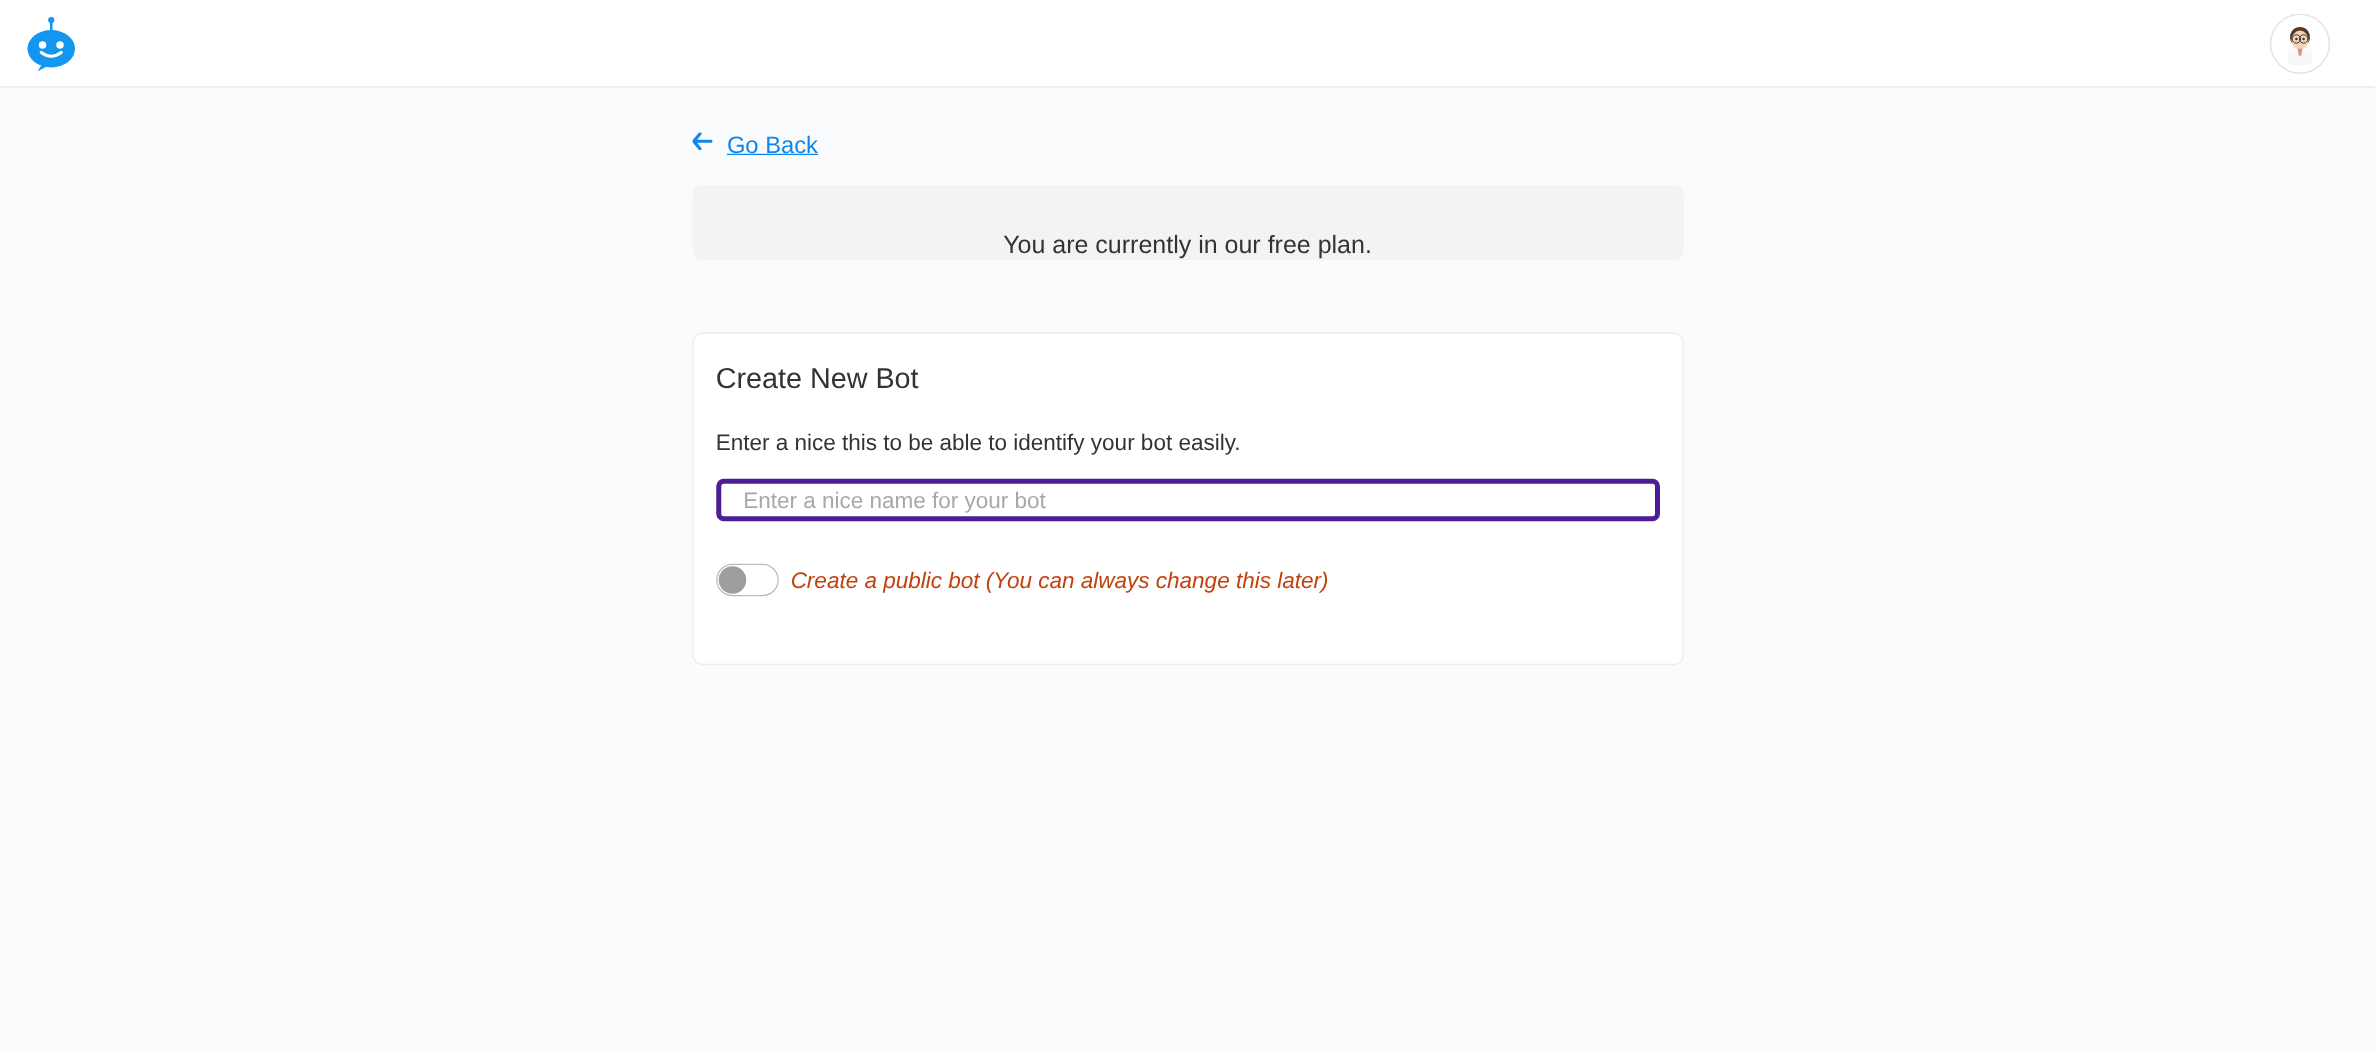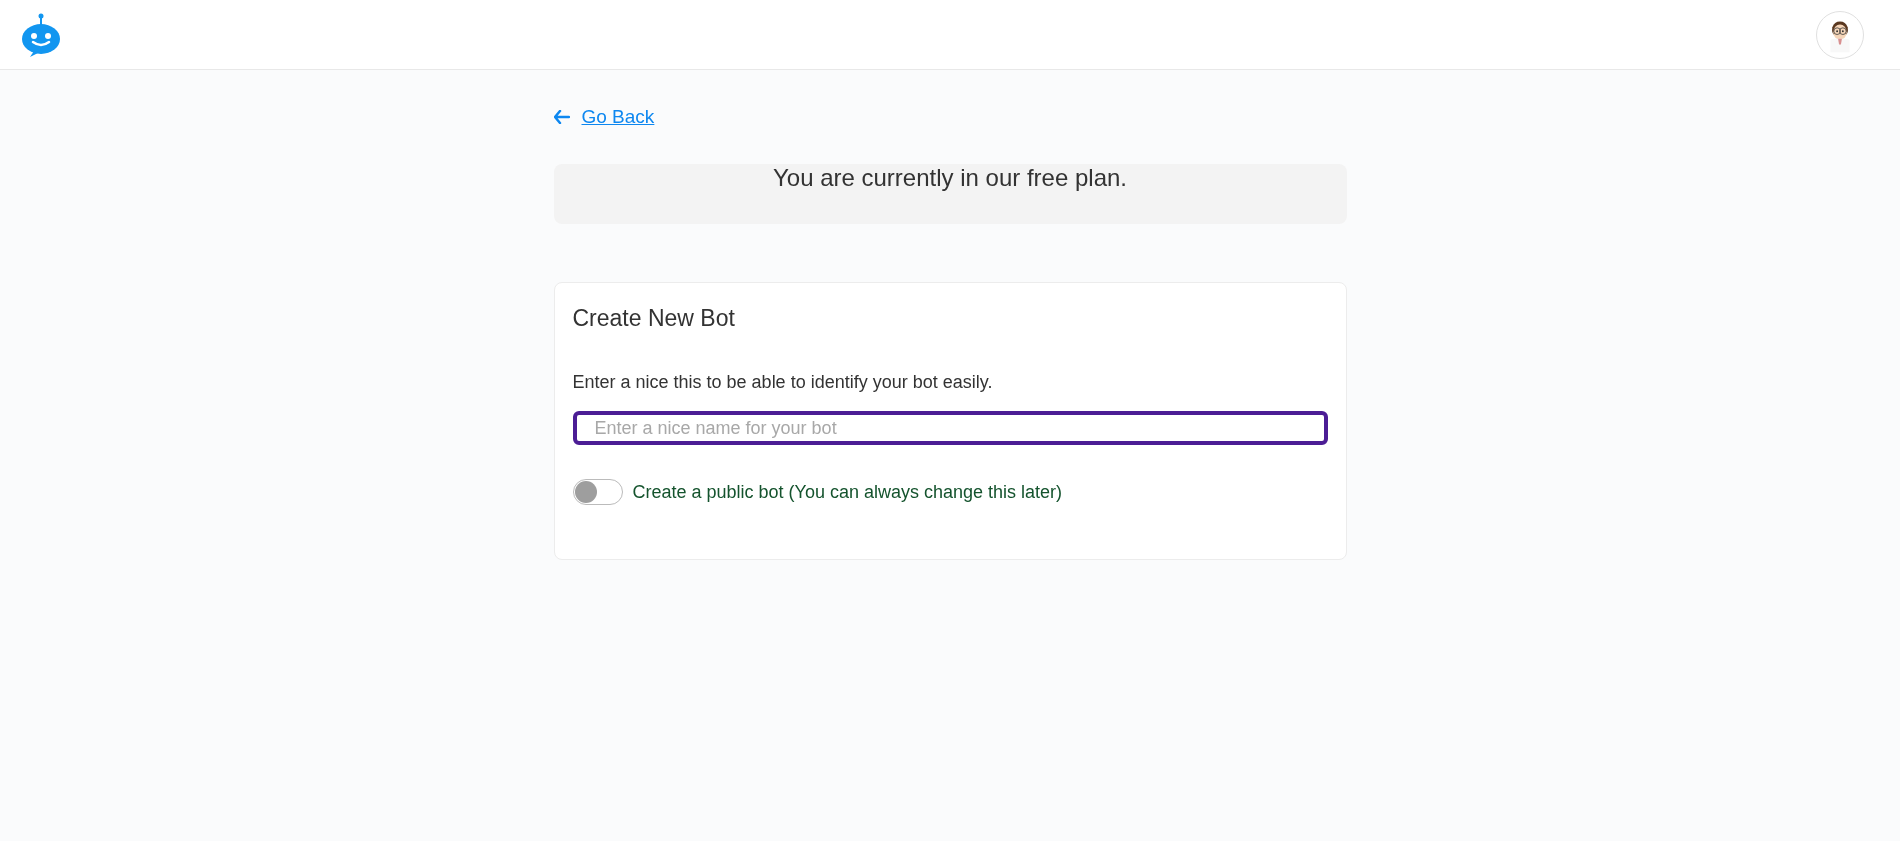--- a/index.html
+++ b/index.html
@@ -50,61 +50,61 @@
       flex-direction: column;
       align-items: center;
     }
     
     .container {
       width: 793px;
     }
     
     .go-back {
       display: flex;
-      align-items: flex-end;
+      align-items: flex-start;
       gap: 12px;
-      margin-bottom: 36px;
+      margin-bottom: 20px;
       cursor: pointer;
     }
     
     .go-back-icon {
       color: #0d87f0;
       font-size: 16px;
     }
     
     .go-back-text {
       color: #0d87f0;
       font-size: 19px;
       text-decoration: underline;
     }
     
     .plan-banner {
       background: #f3f3f3;
       border-radius: 8px;
       height: 60px;
       display: flex;
-      align-items: flex-start;
+      align-items: flex-end;
       justify-content: center;
       color: #333;
-      font-size: 24px;
+      font-size: 20px;
       margin-bottom: 58px;
     }
     
     .card {
       background: #ffffff;
       border: 1px solid #ececec;
       border-radius: 8px;
       padding: 22px 18px 20px 18px;
     }
     
     .card-title {
       color: #333;
       font-size: 23px;
       font-weight: 500;
-      margin-bottom: 40px;
+      margin-bottom: 28px;
     }
     
     .field-label {
       color: #333;
       font-size: 18px;
       margin-bottom: 18px;
     }
     
     .text-input {
       width: 100%;
@@ -144,22 +144,23 @@
       position: absolute;
       left: 1px;
       top: 1px;
       width: 22px;
       height: 22px;
       border-radius: 50%;
       background: #9e9e9e;
     }
     
     .toggle-label {
-      color: #14532d;
+      color: #c2410c;
       font-size: 18px;
+      font-style: italic;
     }
     
     .submit-button {
       width: 100%;
       height: 50px;
       background: #0d9aff;
       border: none;
       border-radius: 6px;
       color: #ffffff;
       font-size: 16px;

